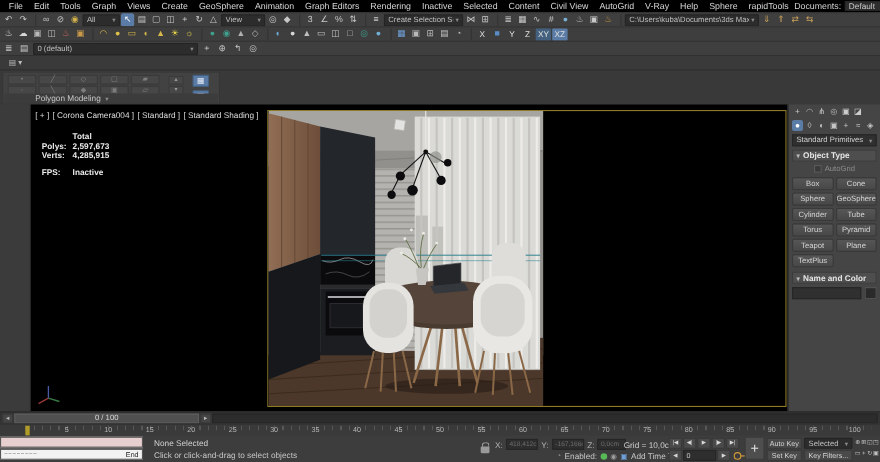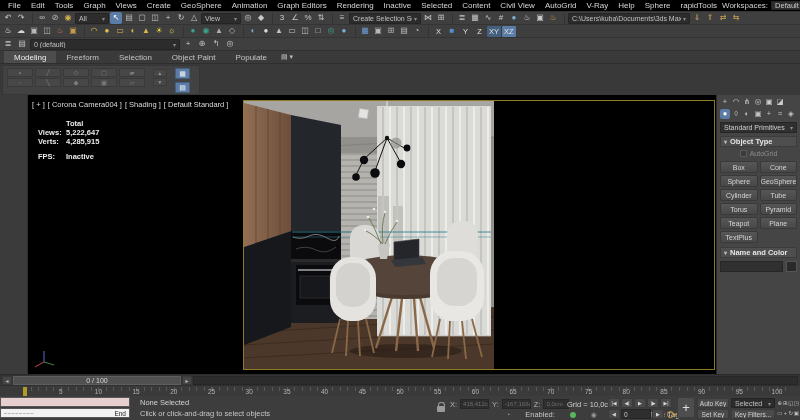--- a/index.html
+++ b/index.html
@@ -81,21 +81,21 @@
   #macro{height:10px;background:#e7cfcf;border:1px solid #565656}
   #mlist{height:10px;background:#f2f2f2;border:1px solid #565656;margin-top:1px;color:#222;display:flex;align-items:center;justify-content:space-between;padding:0 3px;font-size:6.5px}
   #mdash{color:#555;letter-spacing:1px;font-size:5px}
   #selstatus{position:absolute;left:140px;top:2px;color:#d2d2d2}
   #prompt{position:absolute;left:140px;top:13px;color:#c6c6c6}
   #lock{position:absolute;left:437px;top:10px;width:8px;height:6px;background:#9a9a9a;border-radius:1px}
   #lock:before{content:"";position:absolute;left:1px;top:-4px;width:5px;height:4px;border:1px solid #9a9a9a;border-bottom:none;border-radius:3px 3px 0 0}
   #coords{position:absolute;left:450px;top:3px;display:flex;gap:3px;align-items:center;color:#b0b0b0}
   .cfield{width:29px;height:10px;background:#2e2e2e;border:1px solid #262626;color:#6e6e6e;font-size:6px;line-height:8px;padding:0 2px;overflow:hidden;white-space:nowrap}
   #gridlbl{position:absolute;left:567px;top:4px;color:#cfcfcf}
-  #row2mid{position:absolute;left:506px;top:14px;display:flex;gap:15px;align-items:center;color:#c6c6c6}
+  #row2mid{position:absolute;left:506px;top:14px;display:flex;gap:3px;align-items:center;color:#c6c6c6}
   .gdot{width:6px;height:6px;border-radius:50%;background:#58b858;display:inline-block}
   .mico{font-size:7px;color:#9a9a9a}
   .bico{font-size:7px;color:#6f9fd8}
   #playback{position:absolute;left:608px;top:2px;display:flex;gap:1px}
   .pb{width:12px;height:10px;background:#4a4a4a;border:1px solid #3a3a3a;font-size:5px;text-align:center;line-height:9px;border-radius:1px;color:#d8d8d8}
   #pbrow2{position:absolute;left:608px;top:13px;display:flex;gap:1px;align-items:center}
   #ffield{width:30px;height:10px;background:#2e2e2e;border:1px solid #262626;color:#c8c8c8;font-size:6.5px;line-height:9px;padding:0 2px}
   #keyico{width:7px;height:7px;border:1.5px solid #d49a3a;border-radius:50%;position:relative;display:inline-block;margin-left:2px}
   #keyico:after{content:"";position:absolute;left:5px;top:2px;width:5px;height:1.5px;background:#d49a3a}
   #plusbtn{position:absolute;left:677px;top:1px;width:18px;height:21px;background:#4e4e4e;border:1px solid #3c3c3c;border-radius:2px;font-size:13px;color:#e0e0e0;text-align:center;line-height:19px}
@@ -126,21 +126,21 @@
       <span class="mi">Selected</span>
       <span class="mi">Content</span>
       <span class="mi">Civil View</span>
       <span class="mi">AutoGrid</span>
       <span class="mi">V-Ray</span>
       <span class="mi">Help</span>
       <span class="mi">Sphere</span>
       <span class="mi">rapidTools</span>
     </div>
   <div id="ws">
-    <span>Workspaces:</span>
+    <span>Documents:</span>
     <span id="wsdd">
       <span>Default</span>
 
     </span>
   </div>
 </div>
 
 <div id="toolbar1" class="hrow">
     <span id="tb1" style="display:flex;gap:1px;align-items:center">
       <span class="ti" style="color: rgb(200, 200, 200);">↶</span>
@@ -253,27 +253,20 @@
         <span class="arr">▾</span>
       </span>
       <span class="ti" style="color: rgb(200, 200, 200);">+</span>
       <span class="ti" style="color: rgb(200, 200, 200);">⊕</span>
       <span class="ti" style="color: rgb(200, 200, 200);">↰</span>
       <span class="ti" style="color: rgb(200, 200, 200);">◎</span>
     </span>
   </div>
 
 <div id="rtabs" class="hrow">
-  <span id="rtabsin" style="display:flex">
-      <span class="rtab active">Modeling</span>
-      <span class="rtab">Freeform</span>
-      <span class="rtab">Selection</span>
-      <span class="rtab">Object Paint</span>
-      <span class="rtab">Populate</span>
-    </span>
   <span id="rmore">▤ ▾</span>
 </div>
 <div id="ribbonpanel" class="hrow">
   <div class="rgroup">
     <div id="sob1" class="rgrid">
         <span class="sob">•</span>
         <span class="sob">╱</span>
         <span class="sob">◇</span>
         <span class="sob">▢</span>
         <span class="sob">▰</span>
@@ -286,42 +279,46 @@
         <span class="sob">▱</span>
       </div>
     <div id="rmini">
         <span class="rmb">▴</span>
         <span class="rmb">▾</span>
       </div>
     <div id="rblue">
         <span class="rbb">▦</span>
         <span class="rbb">▤</span>
       </div>
+    <div class="rlabel">
+      <span>Polygon Modeling</span>
+      <span class="arr">▾</span>
+    </div>
   </div>
 </div>
 
 <div id="workarea">
   <div id="lstrip"></div>
 
   <div id="vp">
     <div id="vplabel">
         <span class="vseg">[ + ]</span>
         <span class="vseg">[ Corona Camera004 ]</span>
-        <span class="vseg">[ Shading ]</span>
-        <span class="vseg">[ Default Standard ]</span>
+        <span class="vseg">[ Standard ]</span>
+        <span class="vseg">[ Standard Shading ]</span>
       </div>
 
     <div id="stats">
       <div class="srow">
           <span class="sl"></span>
           <span class="sv">Total</span>
         </div>
       <div class="srow">
-          <span class="sl">Views:</span>
-          <span class="sv">5,222,647</span>
+          <span class="sl">Polys:</span>
+          <span class="sv">2,597,673</span>
         </div>
       <div class="srow">
           <span class="sl">Verts:</span>
           <span class="sv">4,285,915</span>
         </div>
       <div class="srow fpsrow">
           <span class="sl">FPS:</span>
           <span class="sv">Inactive</span>
         </div>
     </div>

